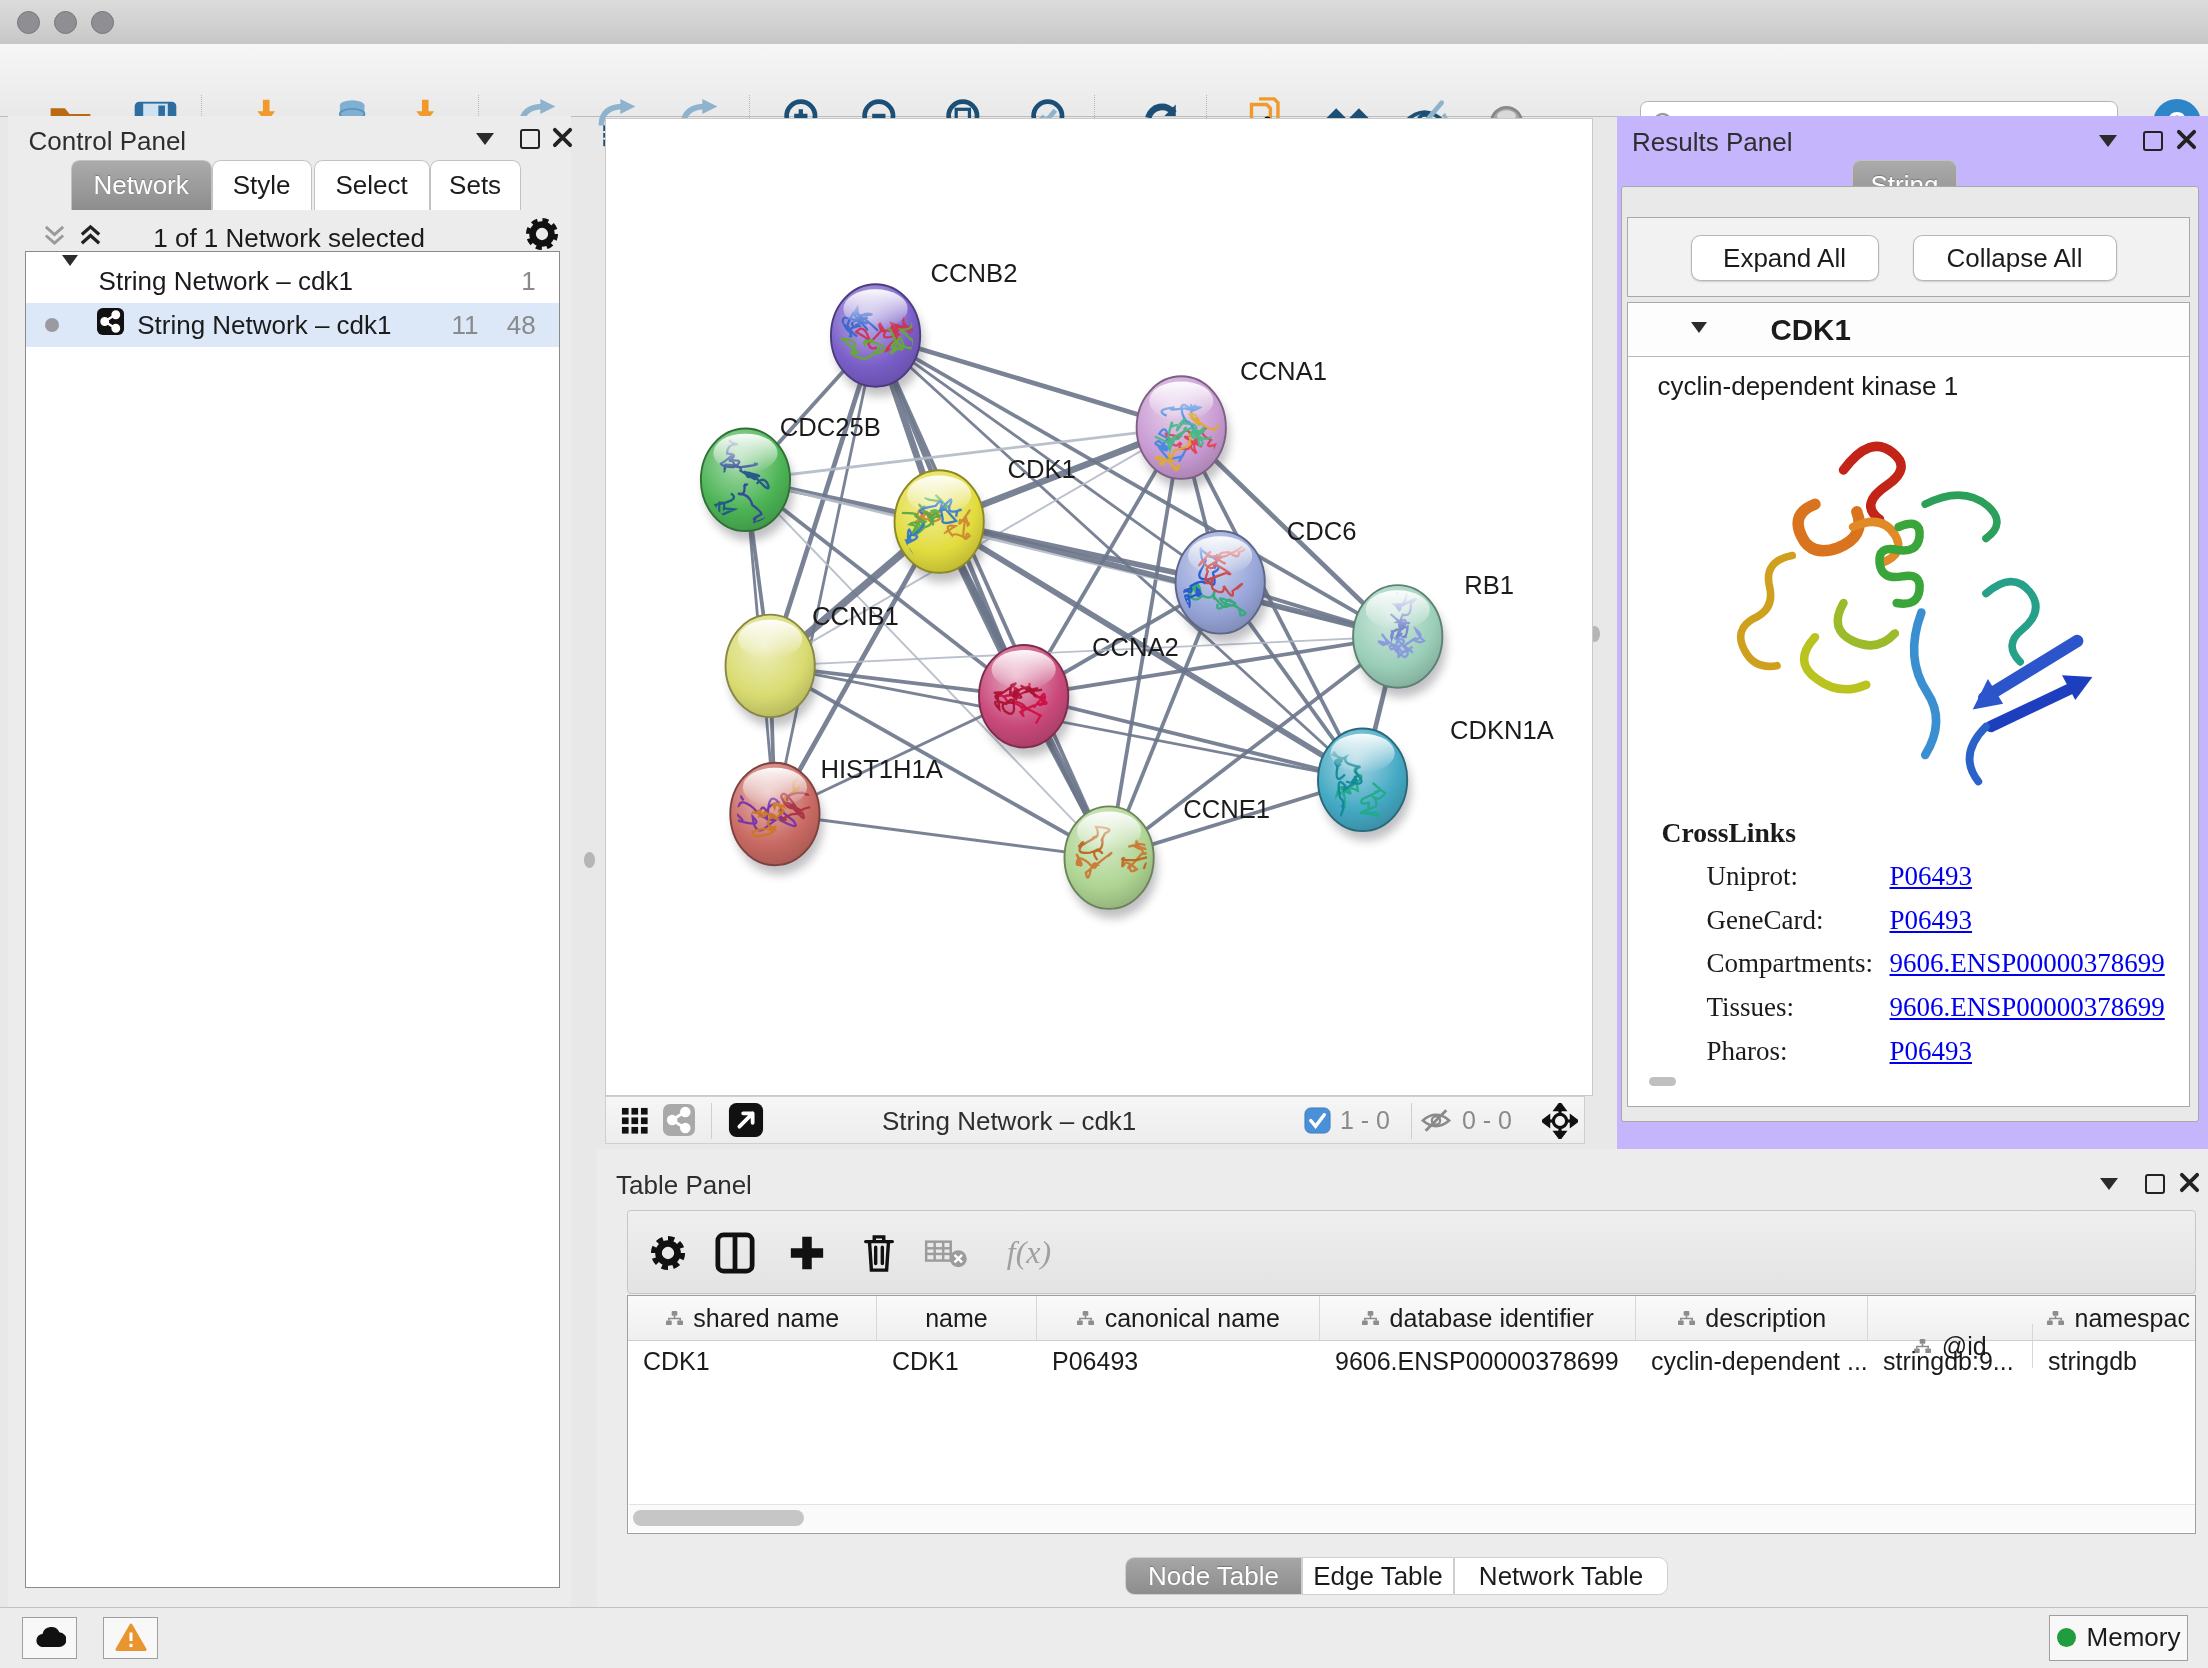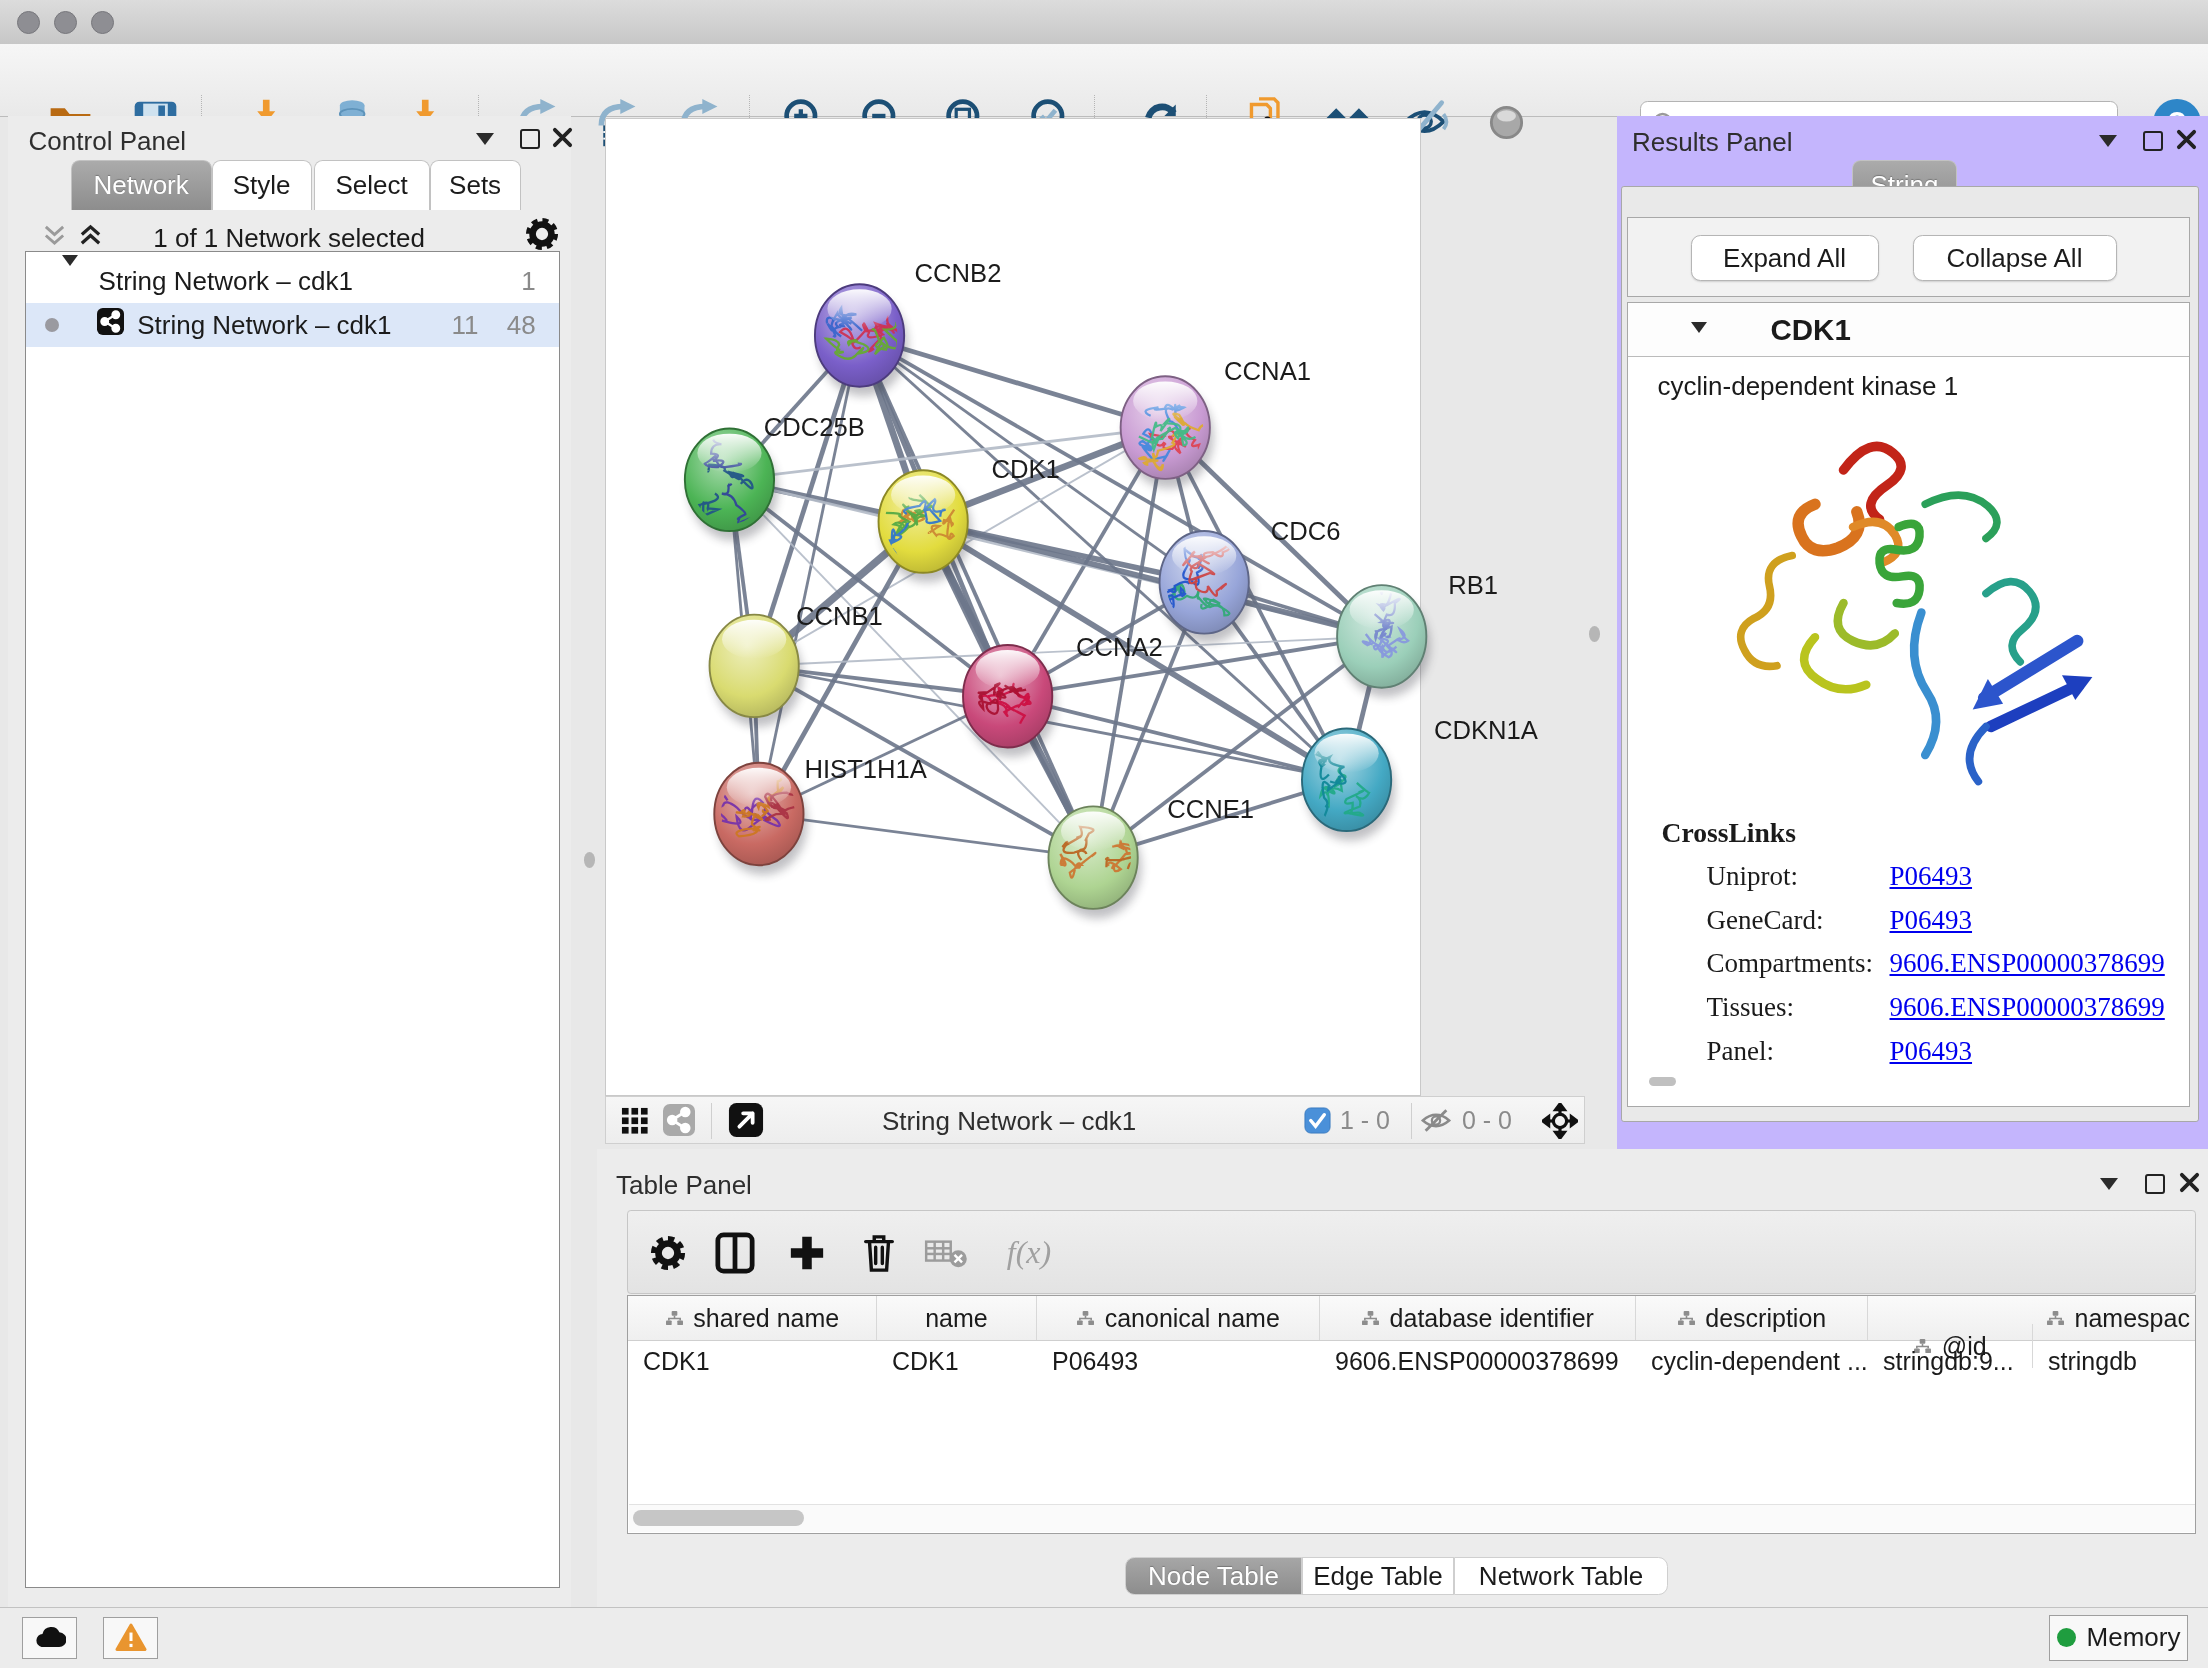--- a/index.html
+++ b/index.html
@@ -36,21 +36,21 @@
   #control-panel{left:7.6px;top:116px;width:563px;height:1491px;background:#ececec;}
   .tab{position:absolute;height:50px;background:#fff;border:1px solid #c2c2c2;
     border-bottom:none;border-radius:8.6px 8.6px 0 0;display:flex;align-items:center;
     justify-content:center;font-size:26px;color:#1b1b1b;box-sizing:border-box;}
   .tab.sel{background:linear-gradient(#ababab,#8d8d8d);color:#fff;text-shadow:0 -1px 1px #777;}
   #cp-tree{position:absolute;left:17px;top:135px;width:533px;height:1335px;background:#fff;
     border:1.9px solid #8a8a8a;}
   .tree-row{position:absolute;left:0;width:100%;height:44px;display:flex;align-items:center;font-size:26px;}
   .tree-num{color:#8a8a8a;}
   
-  #canvas{left:605px;top:118px;width:816px;height:978px;background:#fff;border:1px solid #c9c9c9;box-sizing:border-box;}
+  #canvas{left:605px;top:118px;width:988px;height:978px;background:#fff;border:1px solid #c9c9c9;box-sizing:border-box;padding-left:16px;}
   #net-toolbar{left:605px;top:1096px;width:980px;height:48px;background:linear-gradient(#f6f6f6,#ededed);
     border:1px solid #cfcfcf;box-sizing:border-box;}
   .nt-item{position:absolute;display:flex;align-items:center;justify-content:center;}
   .nt-sep{position:absolute;top:5.7px;height:36px;border-left:1px solid #cfcfcf;}
   .nt-count{font-size:25px;color:#8a8a8a;}
   .splitter-dot{position:absolute;background:#b6b6b6;border-radius:50%;}
   
   #results-panel{left:1617px;top:116px;width:592px;height:1033px;background:#c4b5fd;}
   #rp-outer{position:absolute;left:3.8px;top:70px;width:578px;height:936px;background:#e9e9e9;
     border:1.9px solid #a8a8a8;border-radius:2.9px;box-sizing:border-box;}
@@ -760,21 +760,21 @@
           <path d="M412 278 l-32 -2 14 26 z" fill="#1d3fbf"></path>
         </svg>
       </div>
       <div id="crosslinks">
         <div id="crosslinks-heading">CrossLinks</div>
         <div id="crosslinks-rows">
             <div class="cl-row" style="top: 44px;"><span class="cl-label">Uniprot:</span><a class="cl-value">P06493</a></div>
             <div class="cl-row" style="top: 88px;"><span class="cl-label">GeneCard:</span><a class="cl-value">P06493</a></div>
             <div class="cl-row" style="top: 131px;"><span class="cl-label">Compartments:</span><a class="cl-value">9606.ENSP00000378699</a></div>
             <div class="cl-row" style="top: 175px;"><span class="cl-label">Tissues:</span><a class="cl-value">9606.ENSP00000378699</a></div>
-            <div class="cl-row" style="top: 219px;"><span class="cl-label">Panel:</span><a class="cl-value">P06493</a></div>
+            <div class="cl-row" style="top: 219px;"><span class="cl-label">Pharos:</span><a class="cl-value">P06493</a></div>
           </div>
       </div>
       <div class="abs" style="left:21px;top:774px;width:27px;height:8.6px;background:#c0c0c0;border-radius:4.8px"></div>
     </div>
   </div>
 
   <div id="table-panel" class="abs">
     <div class="abs panel-title" style="left:19px;top:21px">Table Panel</div>
     <div class="abs tri-down" style="left:1503px;top:28.5px"></div>
     <div class="abs float-box" style="left:1548px;top:25px"></div>

